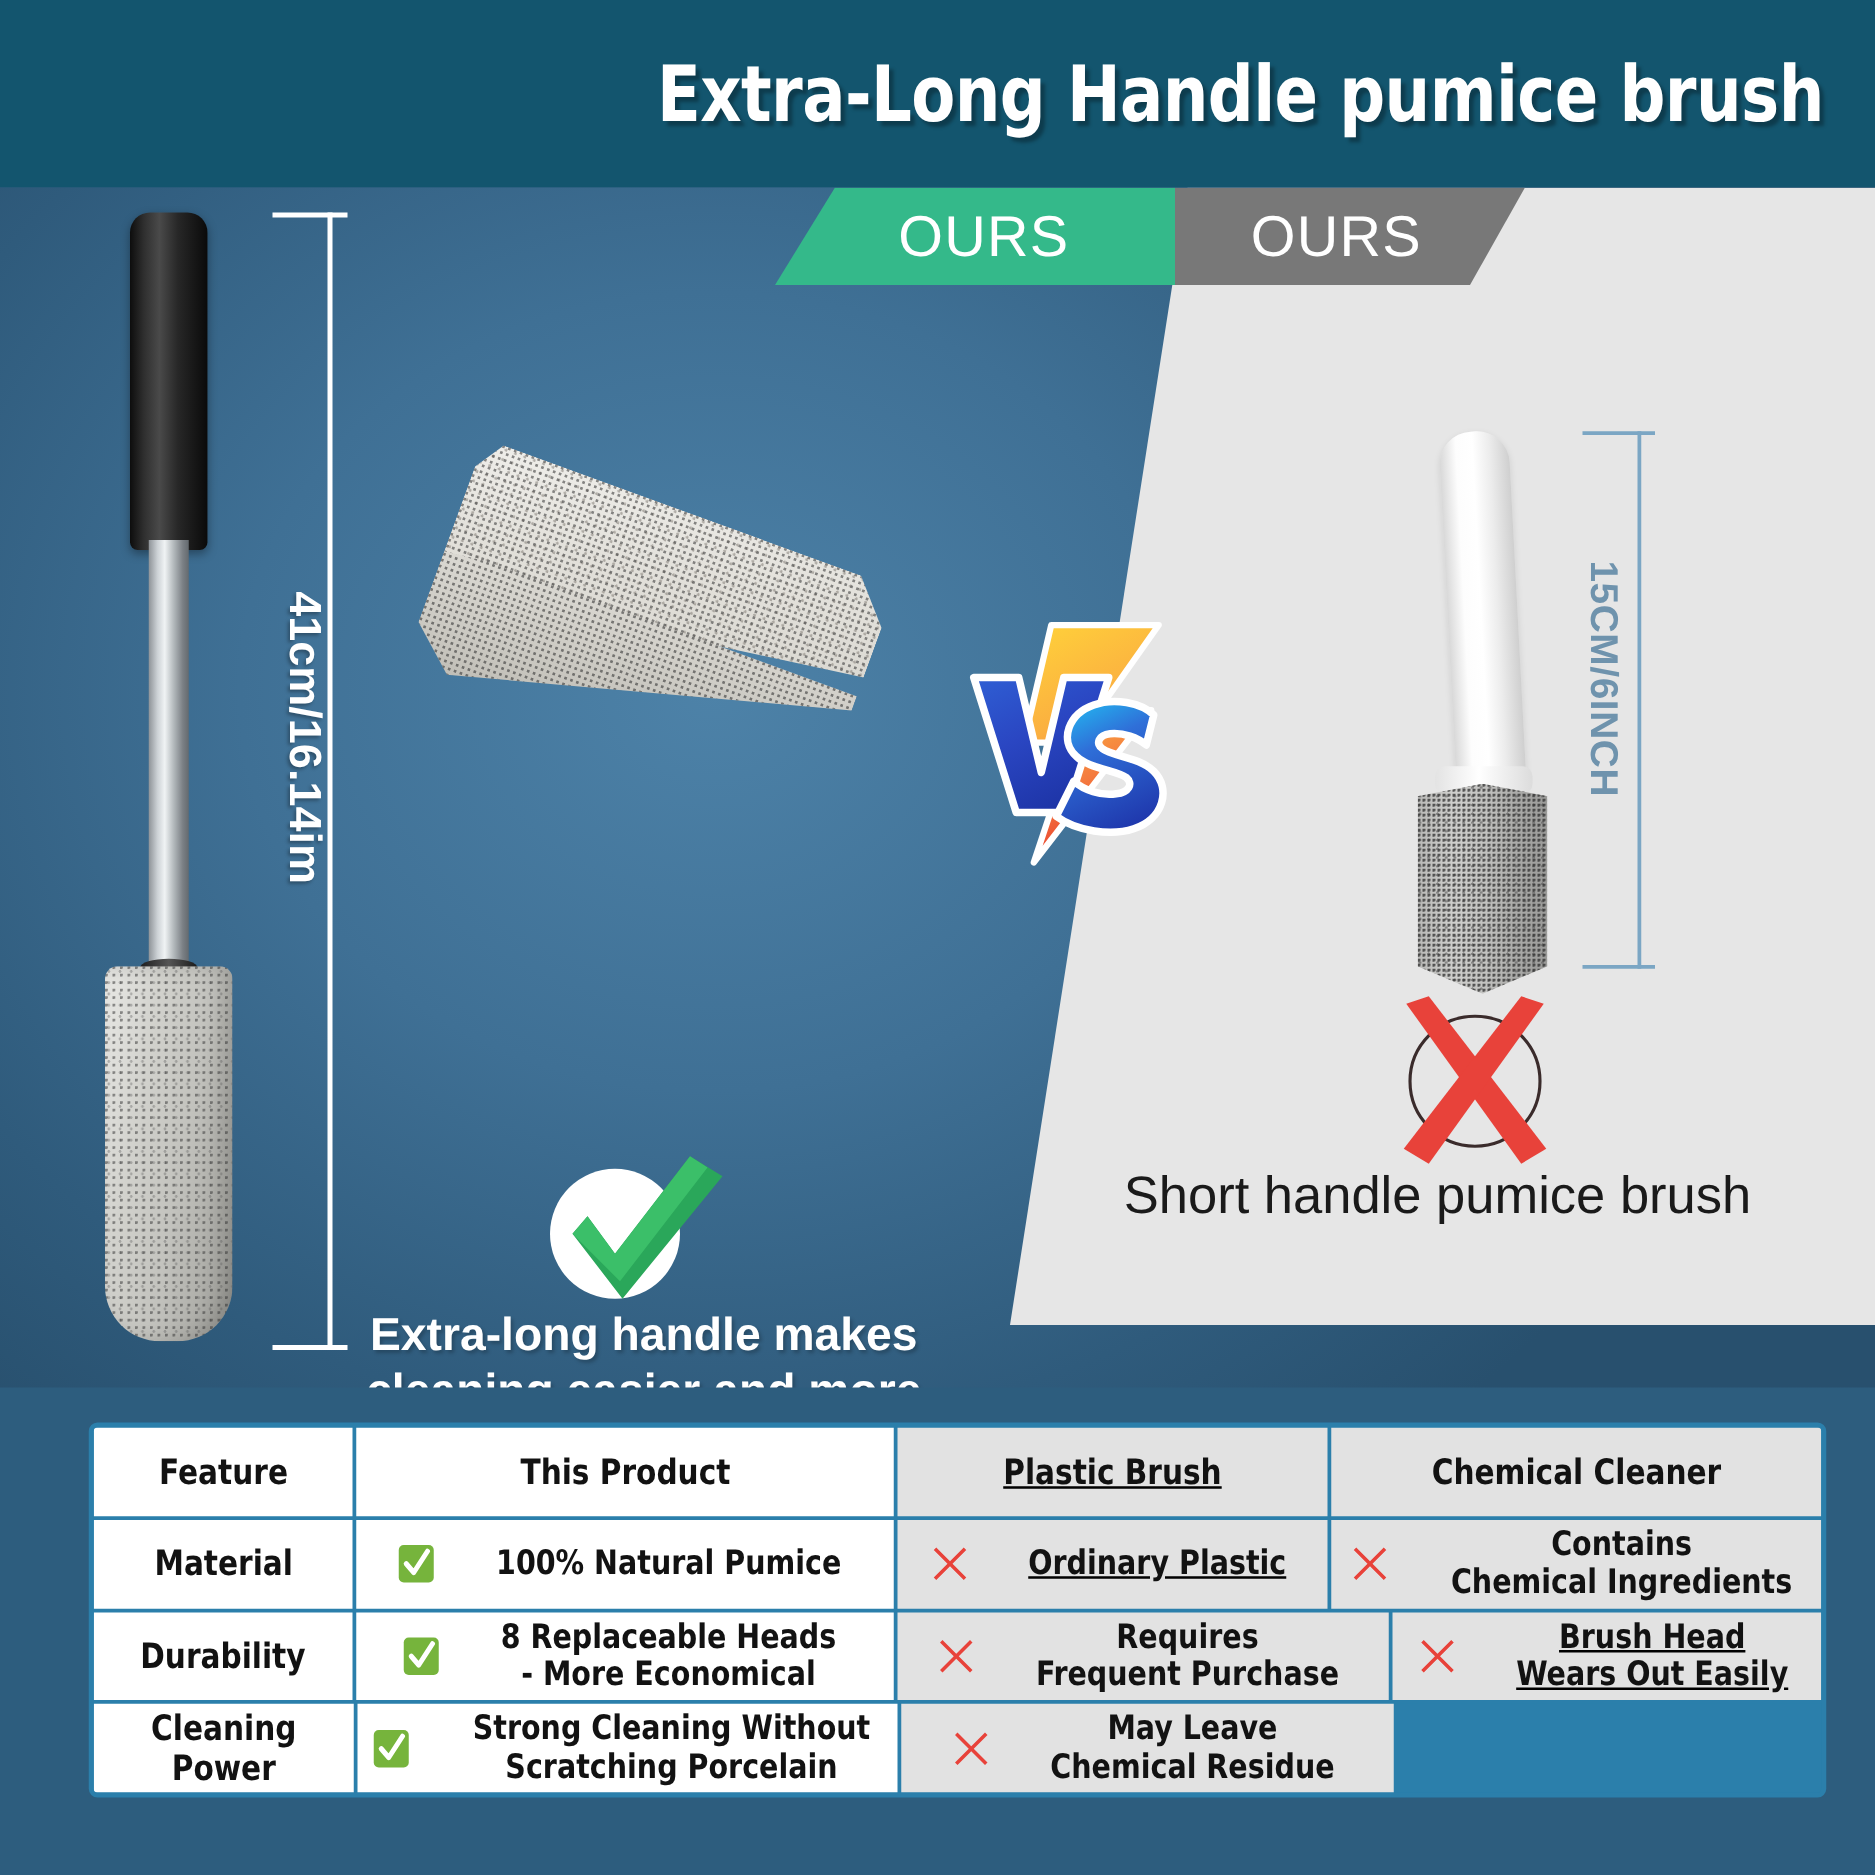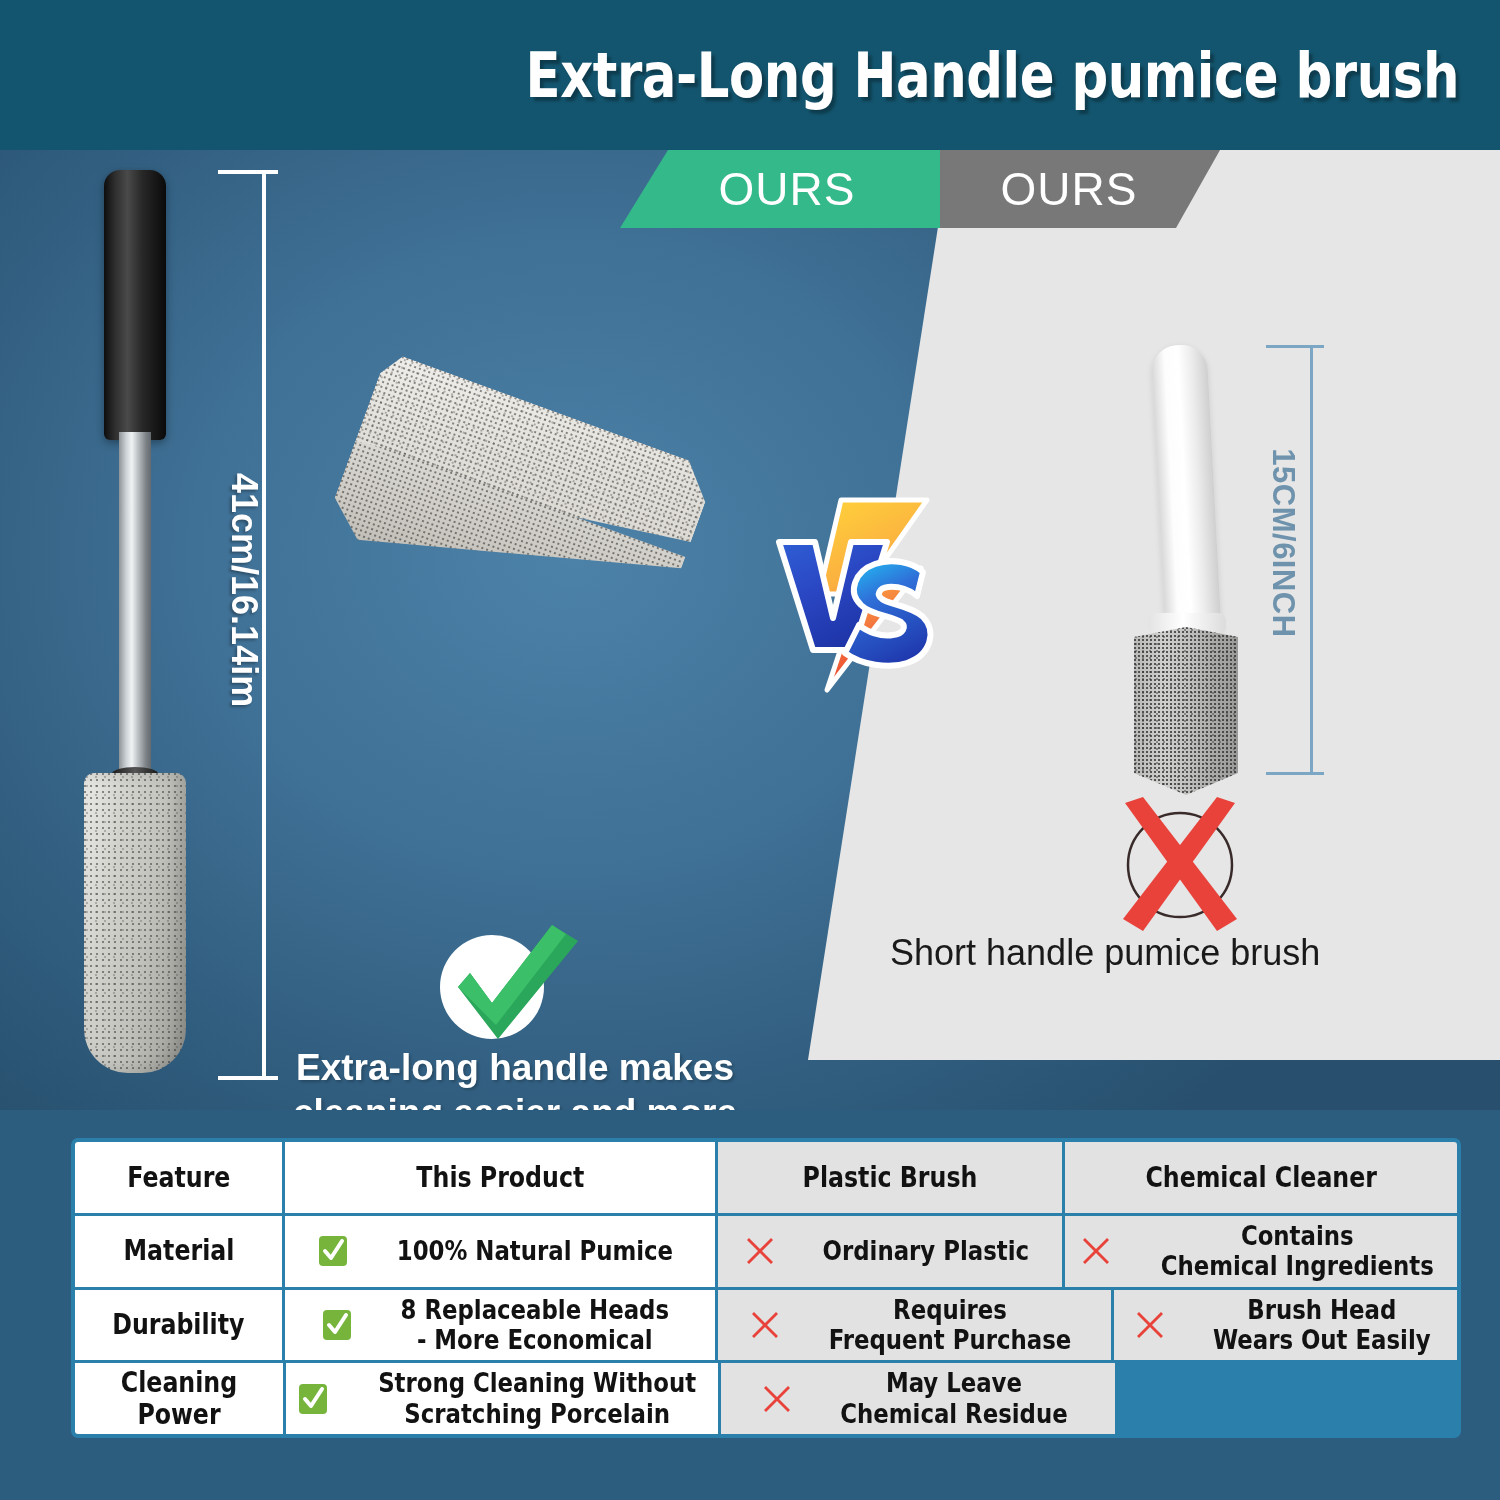--- a/index.html
+++ b/index.html
@@ -169,41 +169,41 @@
     color:#ffffff; font-size:37px; font-weight:600; line-height:1.22;
     text-align:center;
     text-shadow:2px 2px 3px rgba(0,0,0,0.22);
   }
 
   
   .x-mark{ position:absolute; left:1105px; top:645px; width:150px; height:140px; }
   .x-mark svg{ width:100%; height:100%; overflow:visible; }
   .other-caption{
     position:absolute; left:890px; top:782px; width:520px;
-    color:#1a1a1a; font-size:36px; font-weight:400; 
+    color:#1a1a1a; font-size:42px; font-weight:400; text-align:center;
   }
 
   
   .cmp-table{
     position:absolute; left:56px; top:1138px; width:1390px; height:300px;
     border:4px solid #2b7fab; border-radius:7px;
     display:flex; flex-direction:column;
     background:#2b7fab;
     overflow:hidden;
     margin-left:15px;
   }
   .cmp-row{ display:flex; flex:1; gap:3px; background:#2b7fab; }
   .cmp-row + .cmp-row{ margin-top:3px; }
   .cmp-cell{
     display:flex; align-items:center; justify-content:center;
     padding:4px 8px; background:#ffffff;
   }
   .c-feature{ width:208px; }
   .c-prod{ width:432px; }
-  .c-plastic{ width:345px; background:#e2e2e2; }
+  .c-plastic{ width:345px; background:#e2e2e2;text-decoration:underline; }
   .c-chem{ width:394px; background:#e2e2e2; }
   .cmp-row.is-head .cmp-cell{ font-weight:bold; }
   .cell-txt{
     font-family:"DejaVu Sans Condensed","Liberation Sans",sans-serif;
     font-weight:bold; font-size:27px; color:#121212;
     text-align:center; line-height:1.12; transform:scaleX(0.94);
   }
   .cmp-row.is-head .cell-txt{ font-size:28px; }
   .c-feature .cell-txt{ font-size:28px; }
   .ico{ flex:0 0 auto; margin-right:12px; display:inline-flex; }

